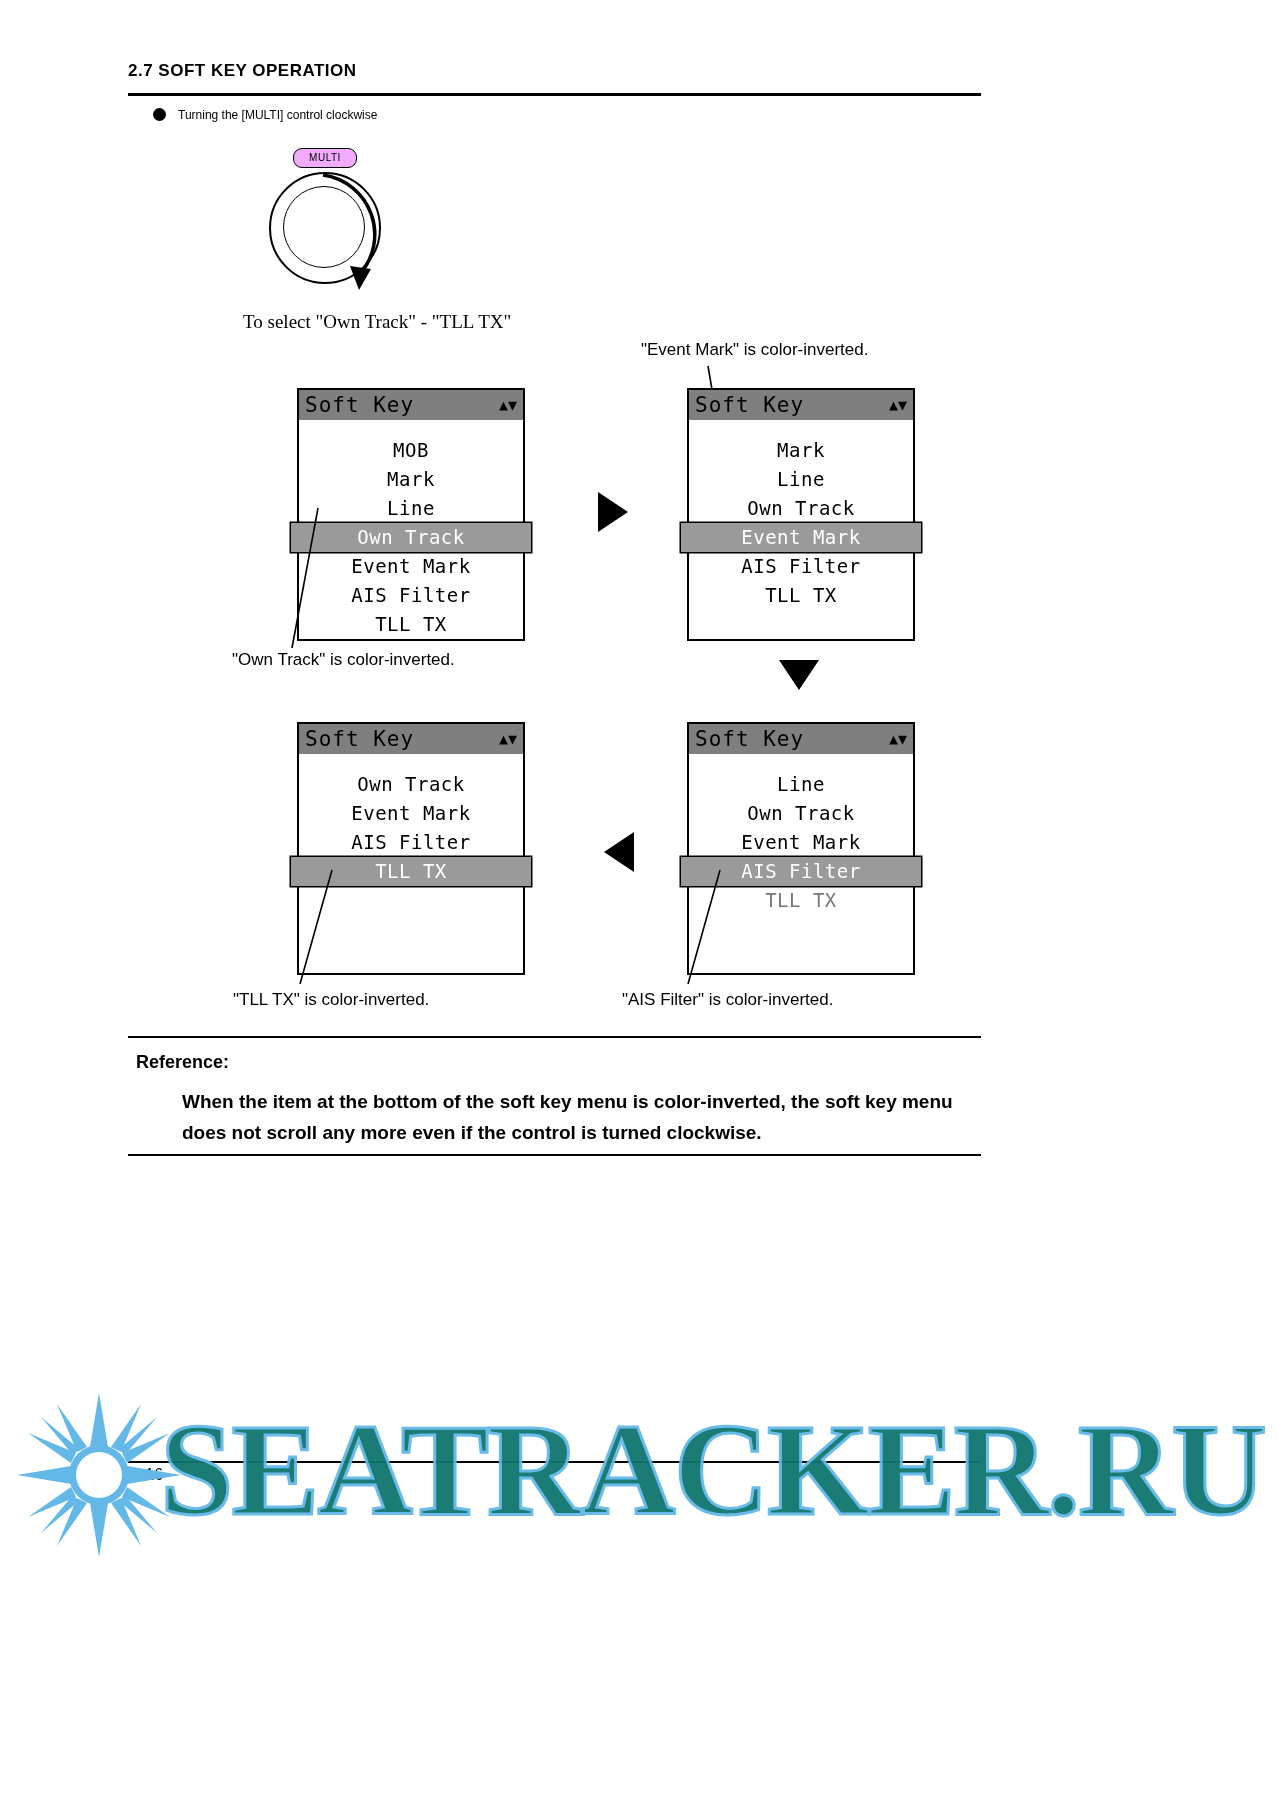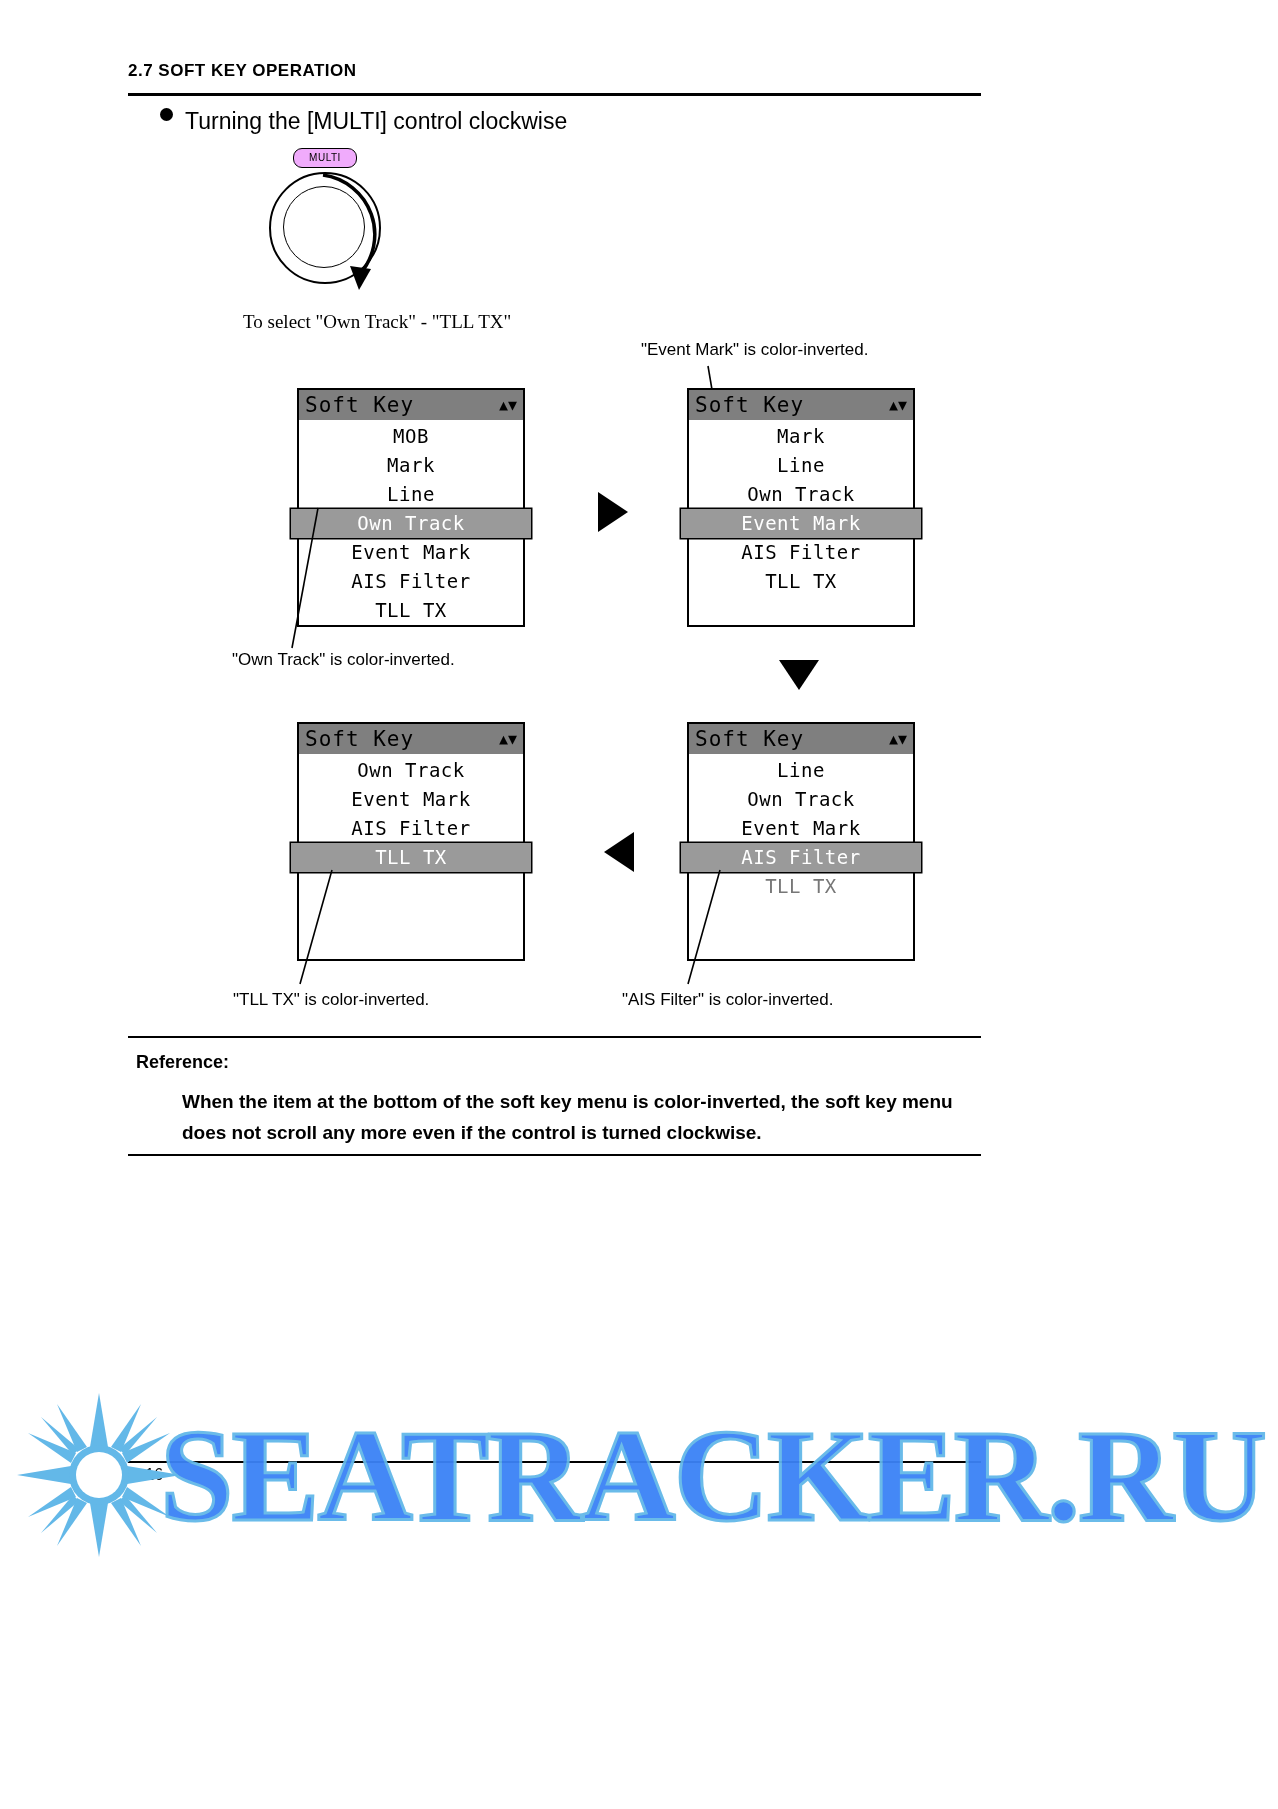--- a/index.html
+++ b/index.html
@@ -39,23 +39,23 @@
     left: 128px;
     top: 93px;
     width: 853px;
     height: 3px;
     background: #000;
   }
 
   
   .bullet-line {
     position: absolute;
-    left: 160px;
+    left: 153px;
     top: 108px;
-    font-size: 23px;
+    font-size: 12px;
     display: flex;
   }
   .bullet-dot {
     width: 13px;
     height: 13px;
     border-radius: 50%;
     background: #000;
     display: inline-block;
     margin-right: 12px;
   }
@@ -135,21 +135,21 @@
     display: flex;
     align-items: center;
     justify-content: space-between;
     letter-spacing: 1px;
   }
   .lcd-title .arrows {
     font-size: 15px;
     letter-spacing: 0px;
   }
   .lcd-items {
-    padding-top: 2px;
+    padding-top: 16px;
   }
   .lcd-item {
     font-family: "DejaVu Sans Mono", monospace;
     font-size: 19px;
     text-align: center;
     height: 29px;
     line-height: 29px;
     letter-spacing: 0.5px;
     position: relative;
   }
@@ -251,26 +251,26 @@
     position: absolute;
     left: 0;
     top: 1380px;
     width: 1278px;
     height: 240px;
     pointer-events: none;
   }
   .wm-text {
     position: absolute;
     left: 160px;
-    top: 19px;
+    top: 13px;
     font-family: "Liberation Serif", serif;
     font-weight: bold;
     font-size: 132px;
     letter-spacing: -2px;
-    color: #3b82f6;
+    color: #0f766e;
     -webkit-text-stroke: 3px #63b8e8;
     opacity: 0.95;
   }
   .wm-sun {
     position: absolute;
     left: 14px;
     top: 10px;
   }
 </style>
 </head>

